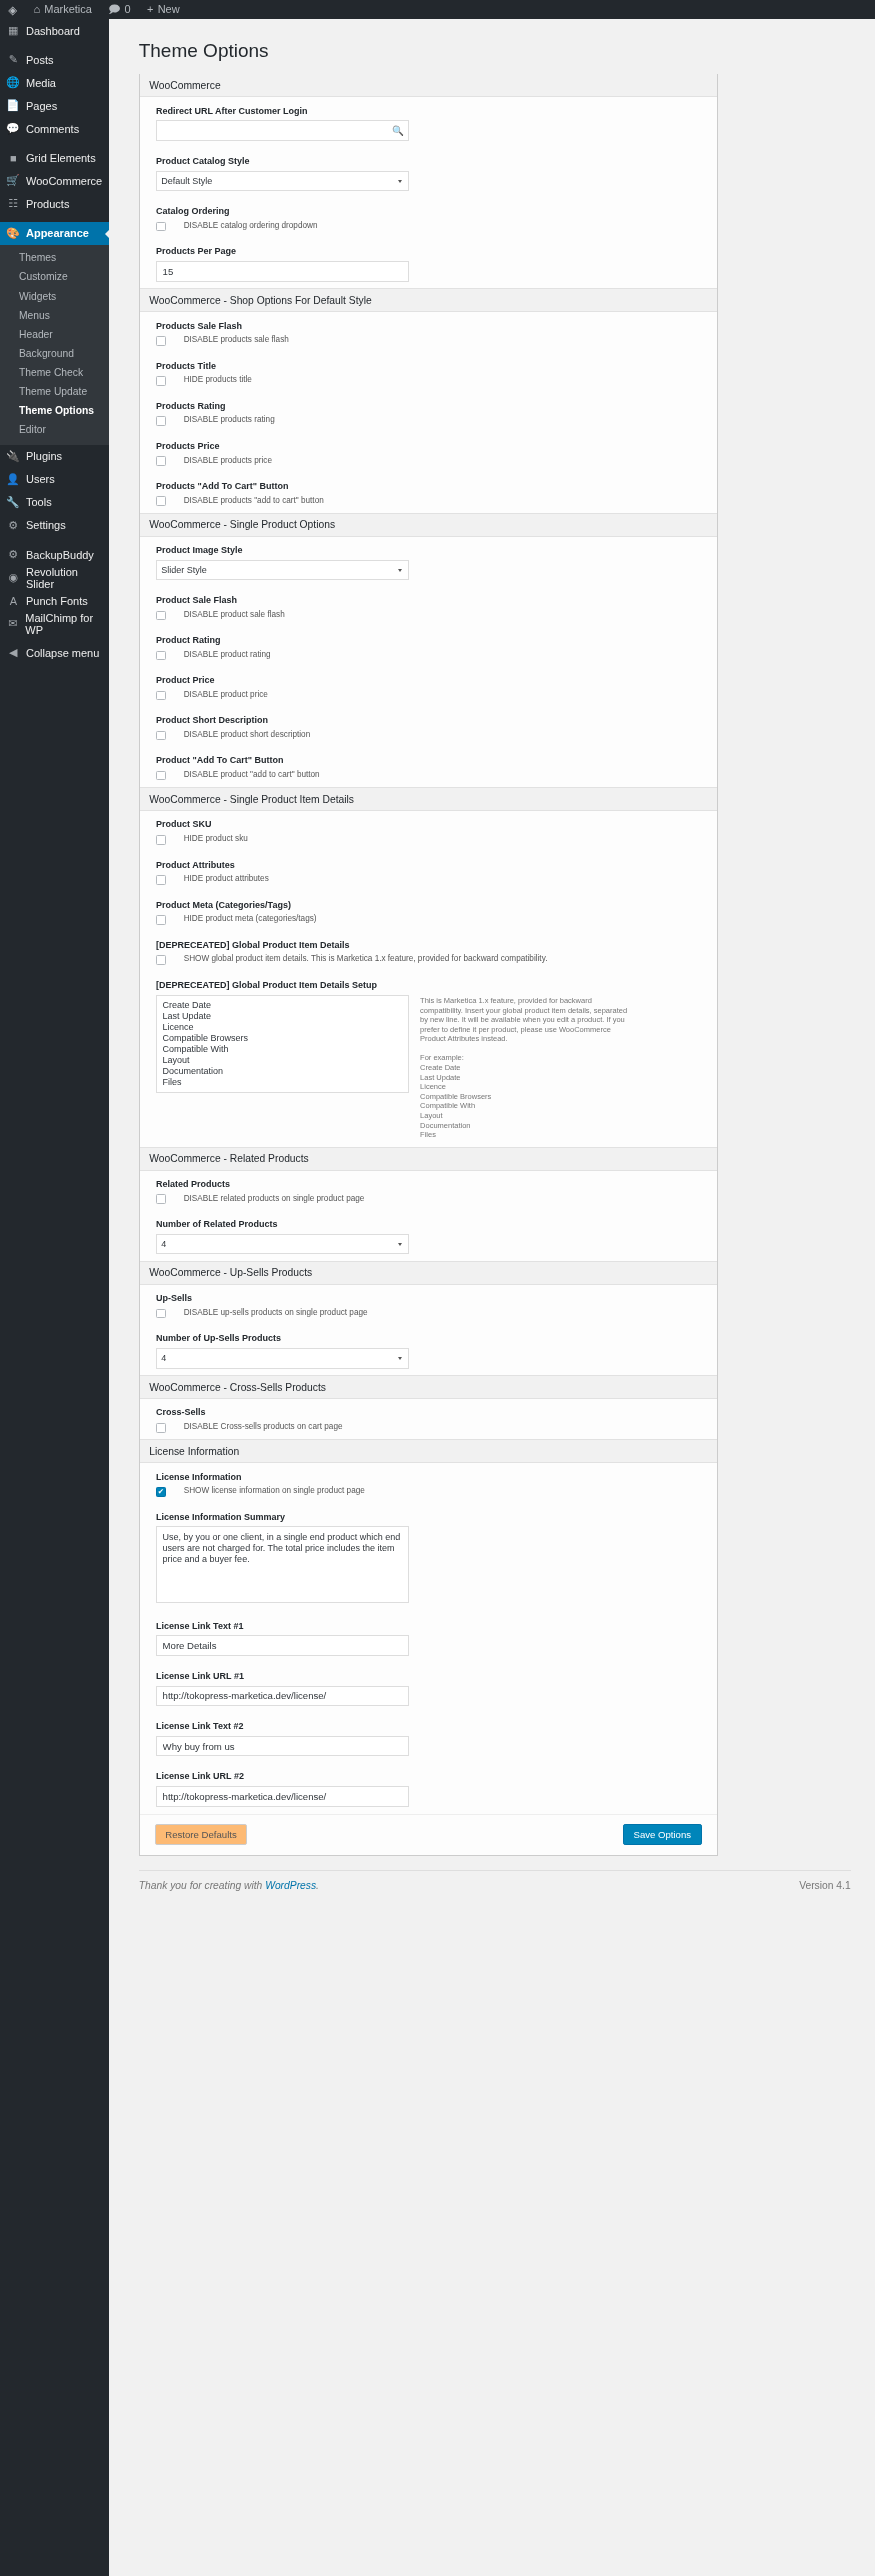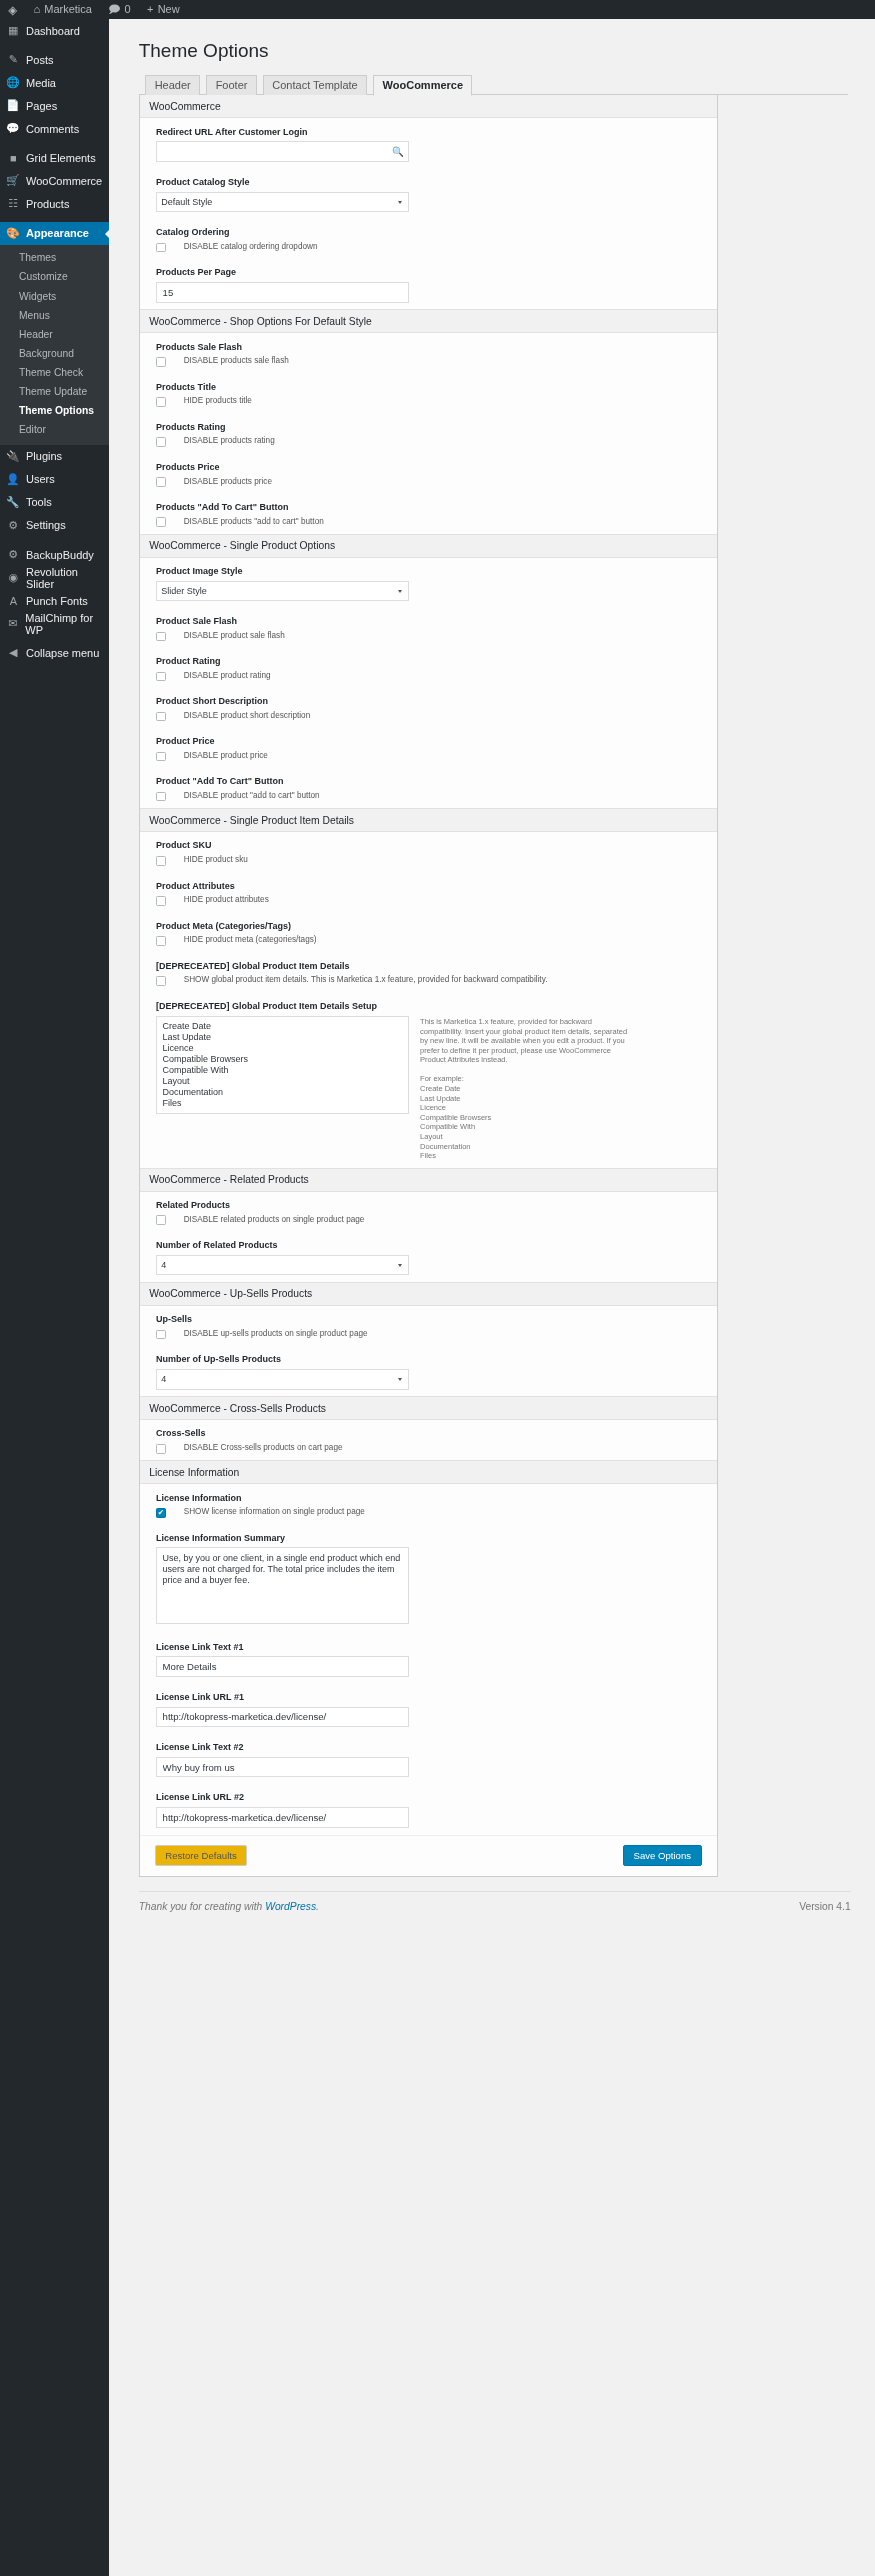--- a/index.html
+++ b/index.html
@@ -125,21 +125,21 @@
   .two-col { display:flex; gap:11px; align-items:flex-start; }
   .side-note { font-size:7.5px; color:#777; line-height:9.6px; width:212px; padding-top:1.4px; }
   .side-note .nl { display:block; }
 
   .panel-footer {
     padding:9.6px 15px; display:flex; justify-content:space-between; align-items:center;
     background:#fdfdfd; border-top:0.7px solid #eee;
   }
   .btn {
     font-size:9.6px; padding:4.1px 9.6px; border-radius:2.1px; border:0.7px solid #ccc;
-    background:#eab308; color:#555; cursor:pointer;
+    background:#fdba74; color:#555; cursor:pointer;
     font-family:"Liberation Sans", sans-serif;
   }
   .btn-primary { background:#0085ba; border-color:#0073aa; color:#fff; }
 
   .footer-credit {
     margin:13.7px 0 0 2.7px; font-size:10.3px; color:#777; font-style:italic;
     border-top:0.7px solid #dedede; padding:9.6px 0 0 0; width:712px;
     display:flex; justify-content:space-between;
   }
   .footer-credit a { color:#0073aa; text-decoration:none; font-style:italic; }
@@ -262,26 +262,20 @@
   <div class="menu-top">
     <span class="ic">◀</span>
     <span>Collapse menu</span>
   </div>
 </div>
 
 <div id="content">
  <div class="wrap">
   <h1 class="page-title">Theme Options</h1>
 
-  <div class="nav-tabs">
-    <span class="nav-tab">Header</span>
-    <span class="nav-tab">Footer</span>
-    <span class="nav-tab">Contact Template</span>
-    <span class="nav-tab active">WooCommerce</span>
-  </div>
 
   <div class="panel">
 
     <div class="section-head">WooCommerce</div>
     <div class="field">
       <div class="field-label">Redirect URL After Customer Login</div>
       <div class="input-wrap">
         <input type="text" value="" style="">
         <span class="picker">🔍</span>
       </div>
@@ -361,31 +355,31 @@
       </div>
     </div>
     <div class="field">
       <div class="field-label">Product Rating</div>
       <div class="cb-row">
         <span class="cb"></span>
         <span class="cb-label">DISABLE product rating</span>
       </div>
     </div>
     <div class="field">
+      <div class="field-label">Product Price</div>
+      <div class="cb-row">
+        <span class="cb"></span>
+        <span class="cb-label">DISABLE product price</span>
+      </div>
+    </div>
+    <div class="field">
       <div class="field-label">Product Short Description</div>
       <div class="cb-row">
         <span class="cb"></span>
         <span class="cb-label">DISABLE product short description</span>
-      </div>
-    </div>
-    <div class="field">
-      <div class="field-label">Product Price</div>
-      <div class="cb-row">
-        <span class="cb"></span>
-        <span class="cb-label">DISABLE product price</span>
       </div>
     </div>
     <div class="field">
       <div class="field-label">Product "Add To Cart" Button</div>
       <div class="cb-row">
         <span class="cb"></span>
         <span class="cb-label">DISABLE product "add to cart" button</span>
       </div>
     </div>
 

